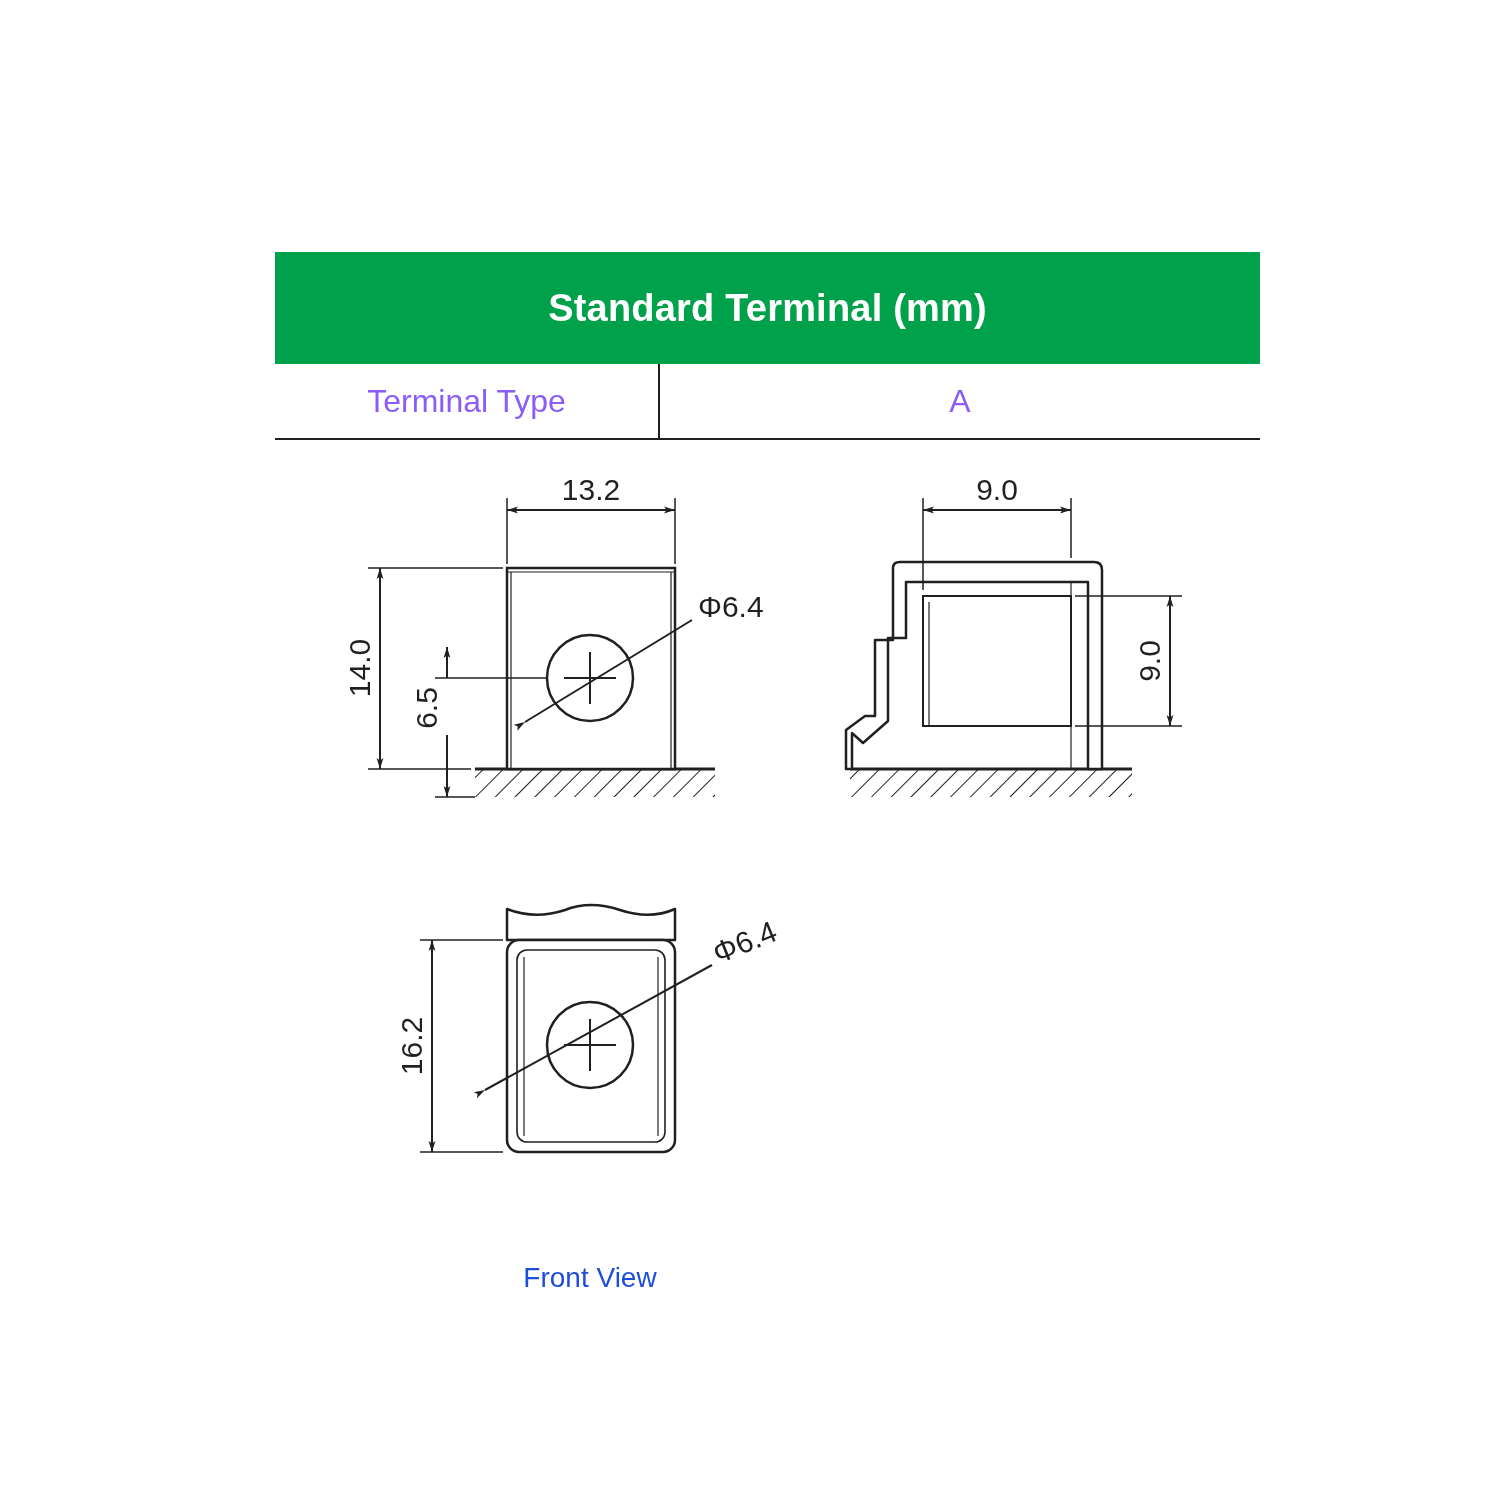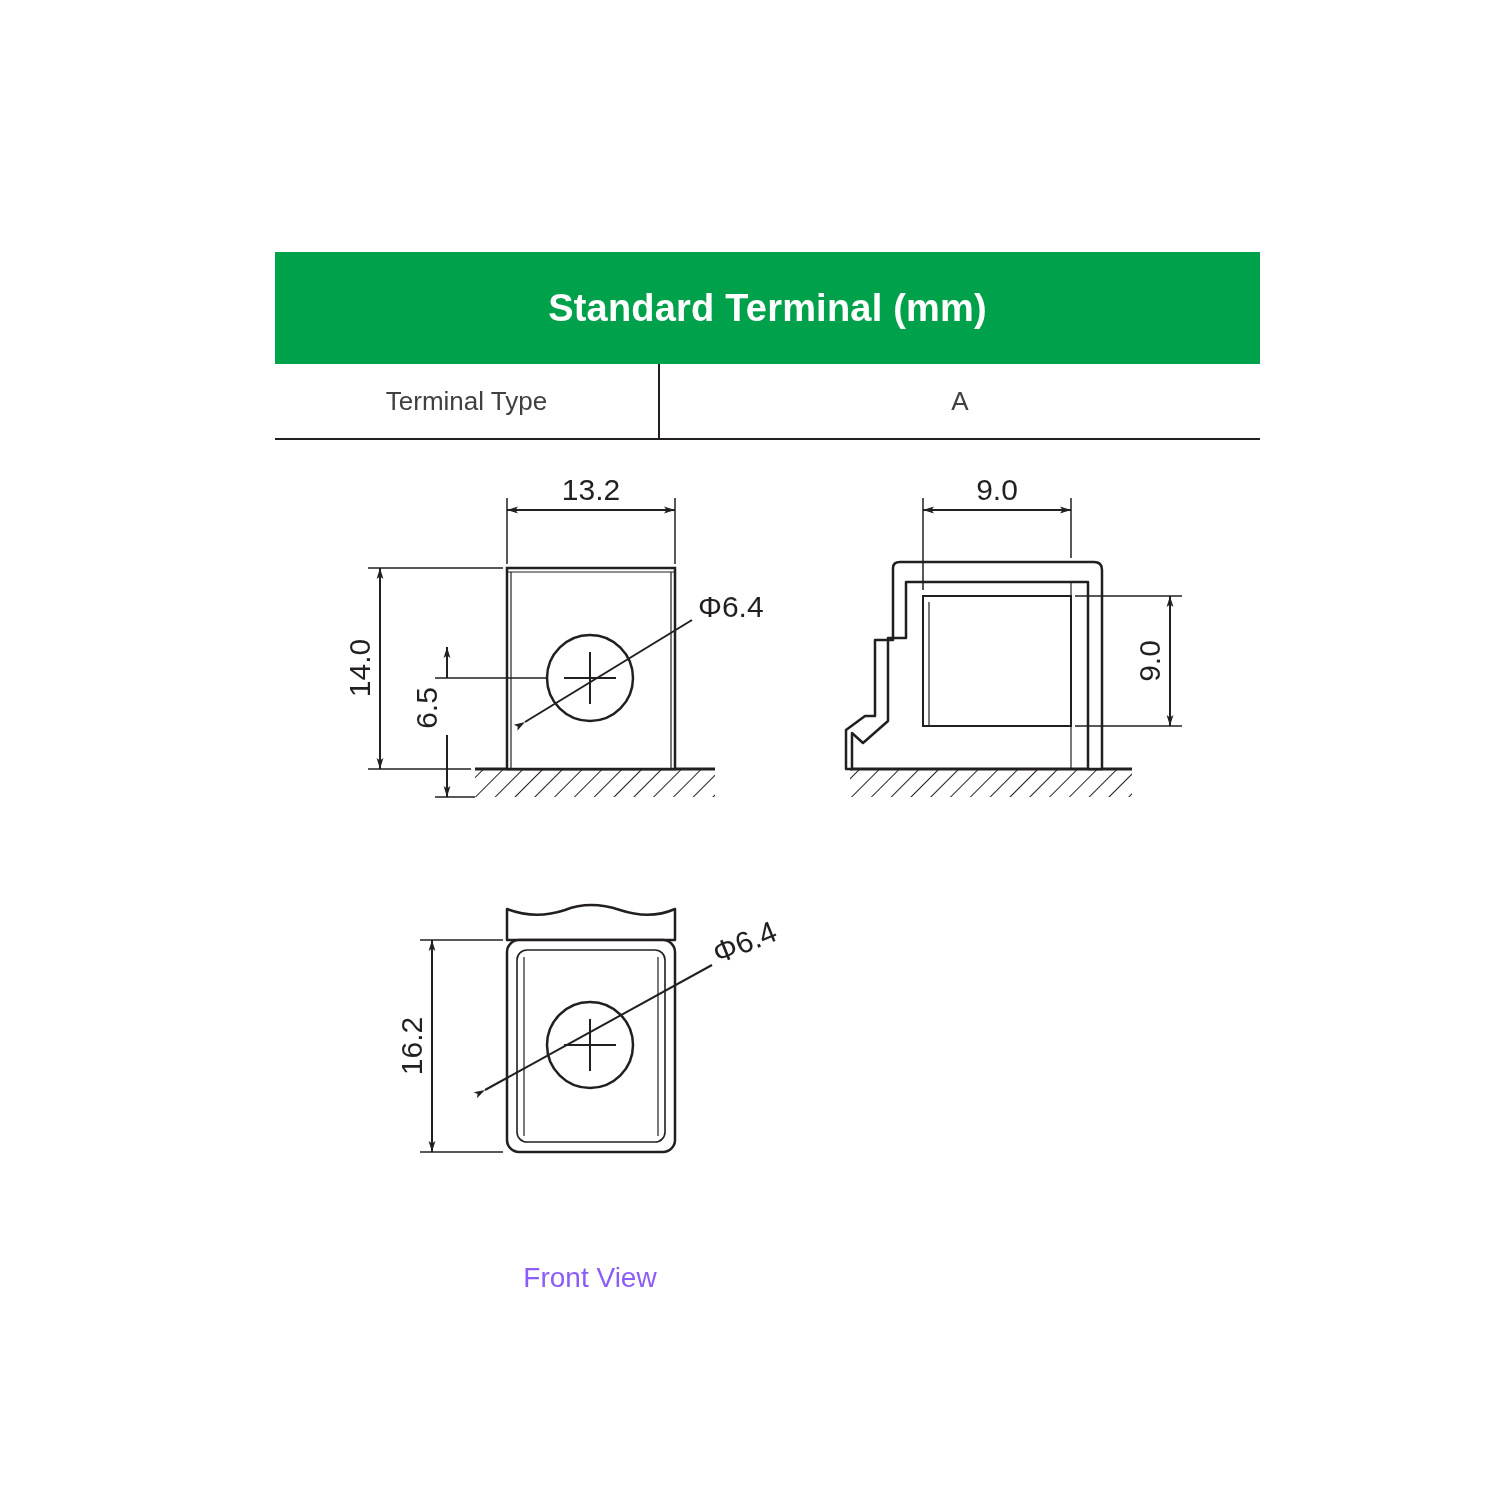--- a/index.html
+++ b/index.html
@@ -58,35 +58,35 @@
     border-right: 2px solid #231f20;
     box-sizing: border-box;
   }
   .type-row .cell-right {
     flex: 1;
     display: flex;
     align-items: center;
     justify-content: center;
   }
   .type-row .cell-text {
-    font-size: 26px;
-    color: #404040;
+    font-size: 32px;
+    color: #8b5cf6;
   }
   
   .drawing {
     position: absolute;
     left: 0;
     top: 440px;
     width: 1500px;
     height: 820px;
   }
   .view-caption {
     position: absolute;
     font-size: 28px;
-    color: #8b5cf6;
+    color: #1d4ed8;
     text-align: center;
   }
   #cap-front { left: 420px; top: 1262px; width: 300px; }
   #cap-side  { left: 830px; top: 1262px; width: 300px; }
 </style>
 </head>
 <body>
 
 <div class="sheet">
 

